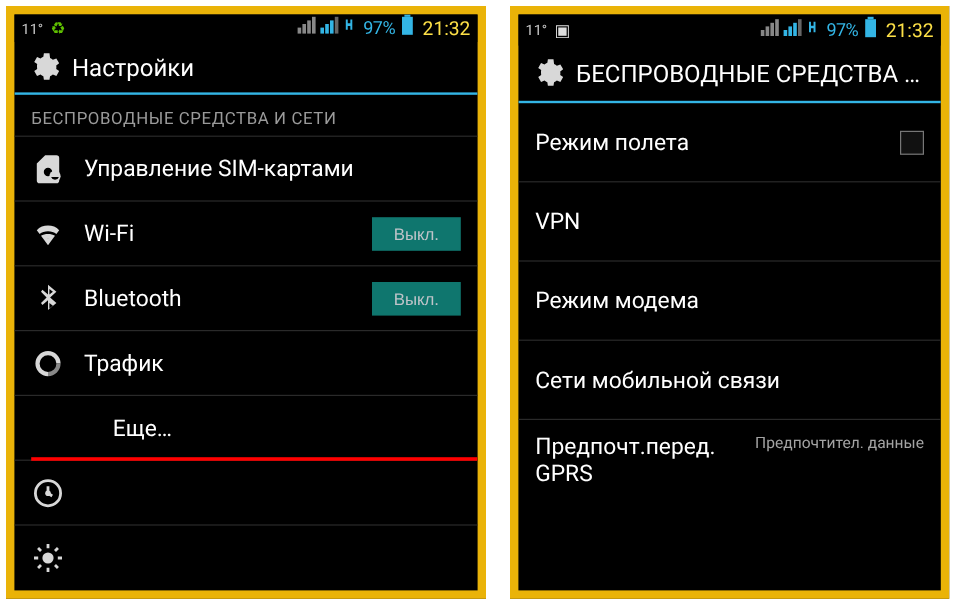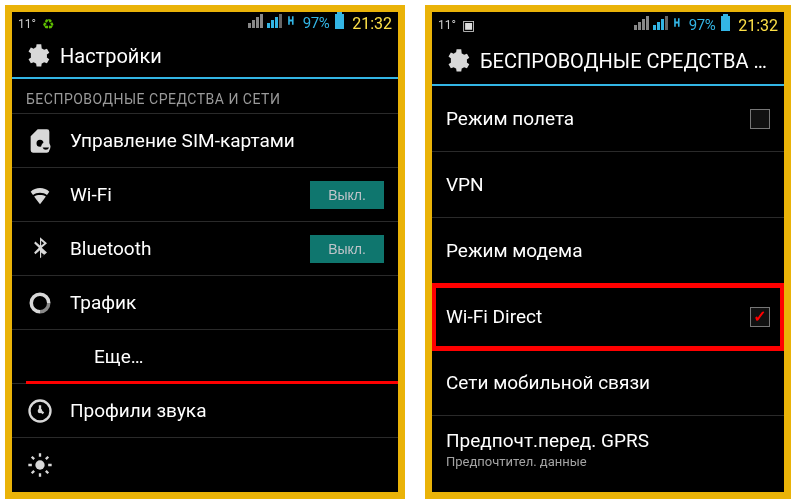--- a/index.html
+++ b/index.html
@@ -104,21 +104,21 @@
     font-size: 19px;
     color: #fff;
     flex: 1;
   }
   .phone.right .item .label { font-size: 19px; }
   .item .sub {
     font-size: 13px;
     color: #a3a3a3;
     margin-top: 2px;
   }
-  .item .texts { flex: 1; display: flex; flex-direction: column; }
+  .item .texts { flex: 1; display: flex; }
   .item.indent .label { margin-left: 68px; }
   .toggle-btn {
     background: #0f766e;
     color: #bfc4c9;
     font-size: 14px;
     border: none;
     padding: 6px 16px;
     min-width: 74px;
     text-align: center;
   }
@@ -233,21 +233,20 @@
       <span class="label">Еще…</span>
     </div>
 
 
     <div class="item">
       <svg class="icon" viewBox="0 0 24 24">
           <circle cx="12" cy="12" r="9" fill="none" stroke="#d8d8d8" stroke-width="2"></circle>
           <path fill="none" stroke="#d8d8d8" stroke-width="2" d="M12 7v5l3 2"></path>
           <circle cx="12" cy="12" r="2" fill="#d8d8d8"></circle>
         </svg>
-      <span class="label">Профили звука</span>
     </div>
 
     <div class="item" style="border-bottom:none">
       <svg class="icon" viewBox="0 0 24 24">
           <circle cx="12" cy="12" r="4" fill="#d8d8d8"></circle>
           <g stroke="#d8d8d8" stroke-width="2">
             <path d="M12 2v3M12 19v3M2 12h3M19 12h3M4.9 4.9l2.1 2.1M17 17l2.1 2.1M4.9 19.1L7 17M17 7l2.1-2.1"></path>
           </g>
         </svg>
     </div>
@@ -299,24 +298,20 @@
     </div>
 
     <div class="item">
       <span class="label">VPN</span>
     </div>
 
     <div class="item">
       <span class="label">Режим модема</span>
     </div>
 
-    <div class="item box-red">
-      <span class="label">Wi-Fi Direct</span>
-      <span class="checkbox checked"></span>
-    </div>
 
     <div class="item">
       <span class="label">Сети мобильной связи</span>
     </div>
 
     <div class="item" style="border-bottom:none">
       <div class="texts">
         <span class="label">Предпочт.перед. GPRS</span>
         <span class="sub">Предпочтител. данные</span>
       </div>

